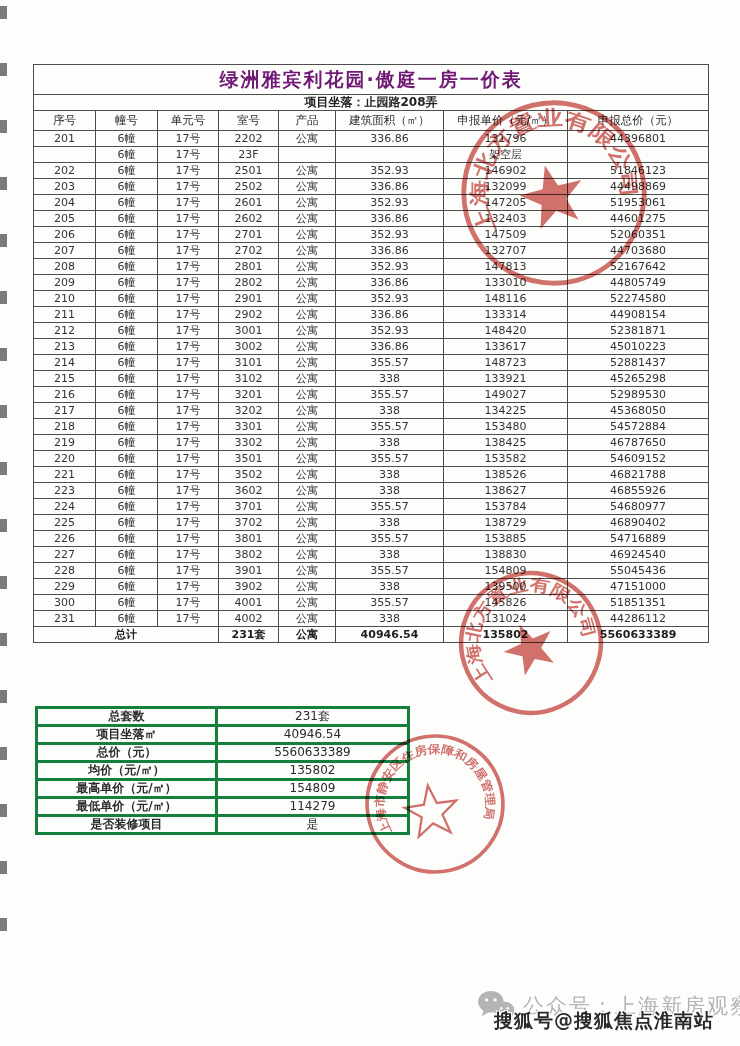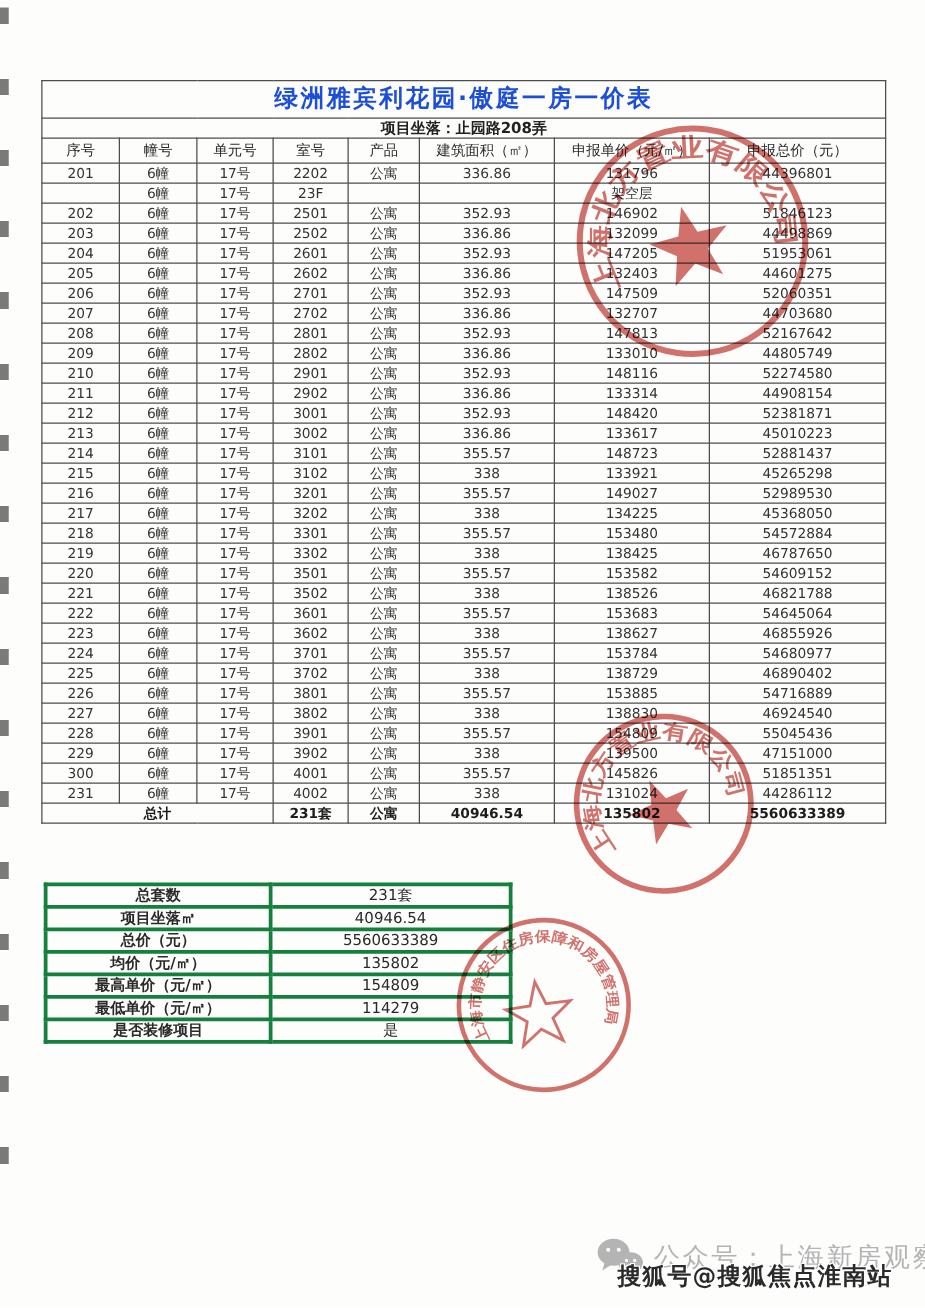--- a/index.html
+++ b/index.html
@@ -25,21 +25,21 @@
     position:absolute; left:33px; top:64px; width:675px;
     background:rgba(255,255,255,.0);
   }
   .price-table th, .price-table td {
     border:1px solid #4d4d4d; text-align:center; vertical-align:middle;
     font-size:11px; font-weight:400; height:16px; line-height:15px;
     padding:0 1px; overflow:hidden; white-space:nowrap; color:#333;
   }
   .price-table .title-cell {
     font-size:19px; font-weight:700; height:29px; line-height:29px;
-    letter-spacing:2px; color:#1d4ed8;
+    letter-spacing:2px; color:#701a75;
   }
   .price-table .subtitle-cell {
     font-size:12px; font-weight:700; height:16px; line-height:15px; color:#222;margin-top:42px;
   }
   .price-table thead .col-header {
     font-size:11.5px; font-weight:400; height:20px; line-height:19px; color:#2b2b2b;
   }
   .price-table tr.total td { font-weight:700; color:#1d1d1d;margin-top:44px; }
 
   
@@ -321,30 +321,20 @@
           <td>221</td>
           <td>6幢</td>
           <td>17号</td>
           <td>3502</td>
           <td>公寓</td>
           <td>338</td>
           <td>138526</td>
           <td>46821788</td>
         </tr>
         <tr>
-          <td>222</td>
-          <td>6幢</td>
-          <td>17号</td>
-          <td>3601</td>
-          <td>公寓</td>
-          <td>355.57</td>
-          <td>153683</td>
-          <td>54645064</td>
-        </tr>
-        <tr>
           <td>223</td>
           <td>6幢</td>
           <td>17号</td>
           <td>3602</td>
           <td>公寓</td>
           <td>338</td>
           <td>138627</td>
           <td>46855926</td>
         </tr>
         <tr>

